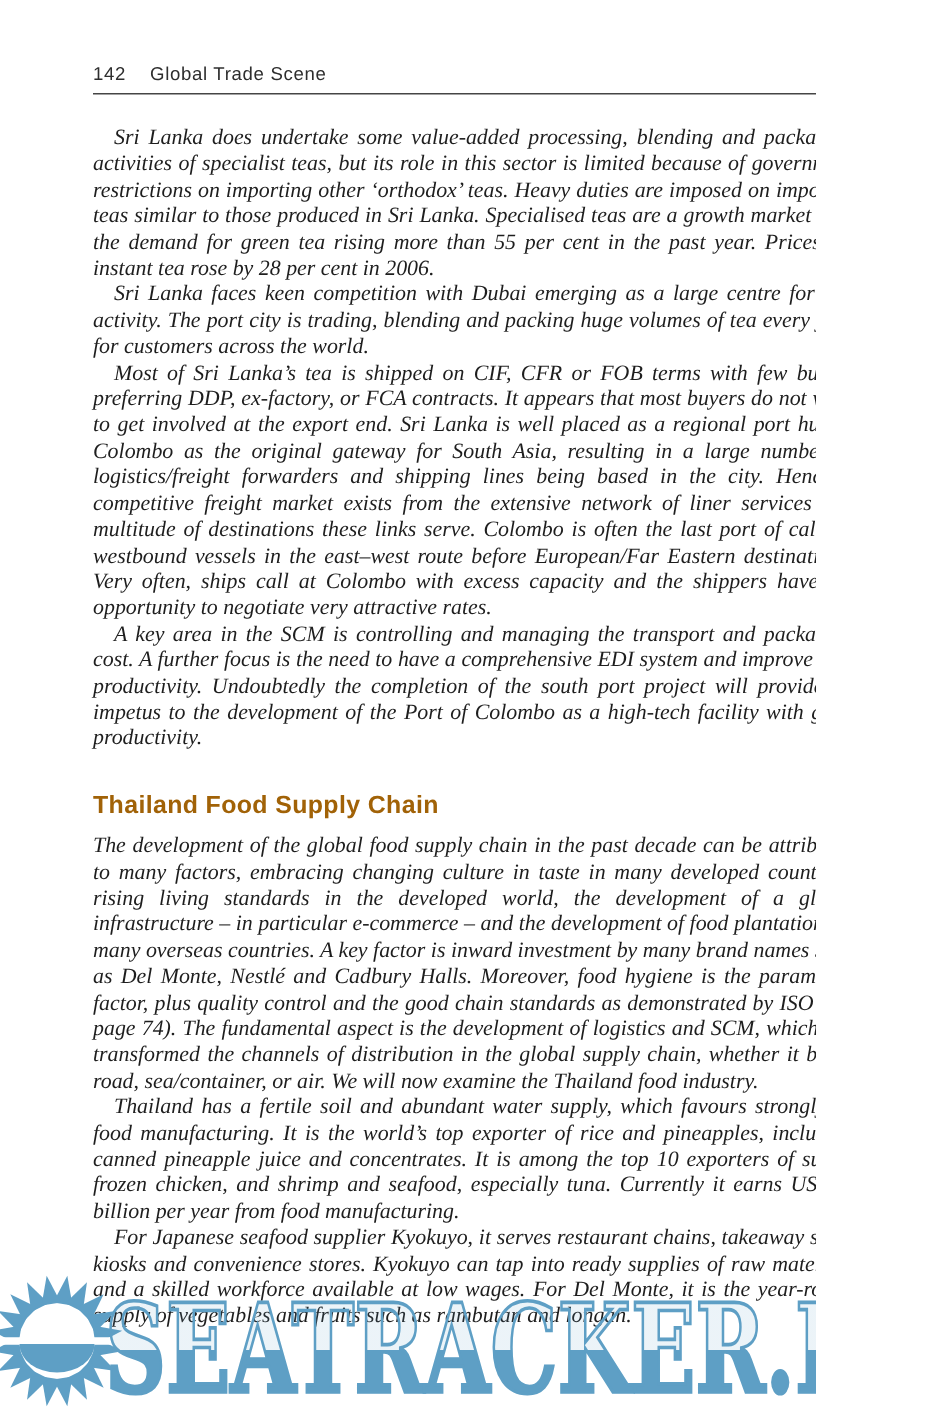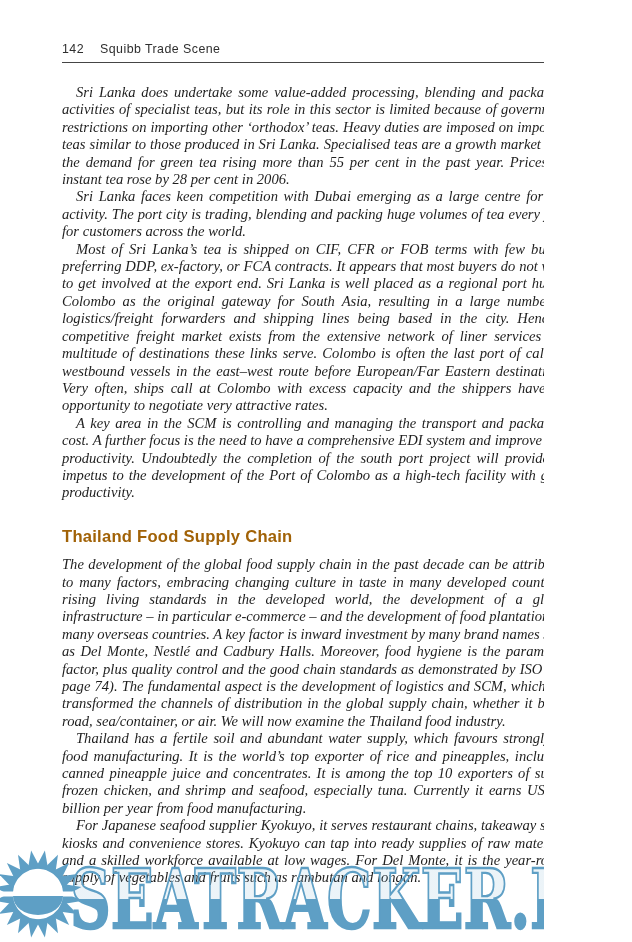--- a/index.html
+++ b/index.html
@@ -67,21 +67,21 @@
 </style>
 </head>
 <body>
 
 <div class="page">
 
   <div class="content">
 
     <div class="pg-header">
       <span>142</span>
-      <span>Squibb Trade Scene</span>
+      <span>Global Trade Scene</span>
     </div>
 
     <hr class="header-rule">
 
     <div class="body-text">
       <p>Sri Lanka does undertake some value-added processing, blending and packaging activities of specialist teas, but its role in this sector is limited because of government restrictions on importing other ‘orthodox’ teas. Heavy duties are imposed on imported teas similar to those produced in Sri Lanka. Specialised teas are a growth market with the demand for green tea rising more than 55 per cent in the past year. Prices for instant tea rose by 28 per cent in 2006.</p>
       <p>Sri Lanka faces keen competition with Dubai emerging as a large centre for this activity. The port city is trading, blending and packing huge volumes of tea every year for customers across the world.</p>
       <p>Most of Sri Lanka’s tea is shipped on CIF, CFR or FOB terms with few buyers preferring DDP, ex-factory, or FCA contracts. It appears that most buyers do not want to get involved at the export end. Sri Lanka is well placed as a regional port hub in Colombo as the original gateway for South Asia, resulting in a large number of logistics/freight forwarders and shipping lines being based in the city. Hence a competitive freight market exists from the extensive network of liner services and multitude of destinations these links serve. Colombo is often the last port of call for westbound vessels in the east–west route before European/Far Eastern destinations. Very often, ships call at Colombo with excess capacity and the shippers have the opportunity to negotiate very attractive rates.</p>
       <p>A key area in the SCM is controlling and managing the transport and packaging cost. A further focus is the need to have a comprehensive EDI system and improve port productivity. Undoubtedly the completion of the south port project will provide an impetus to the development of the Port of Colombo as a high-tech facility with good productivity.</p>
 

